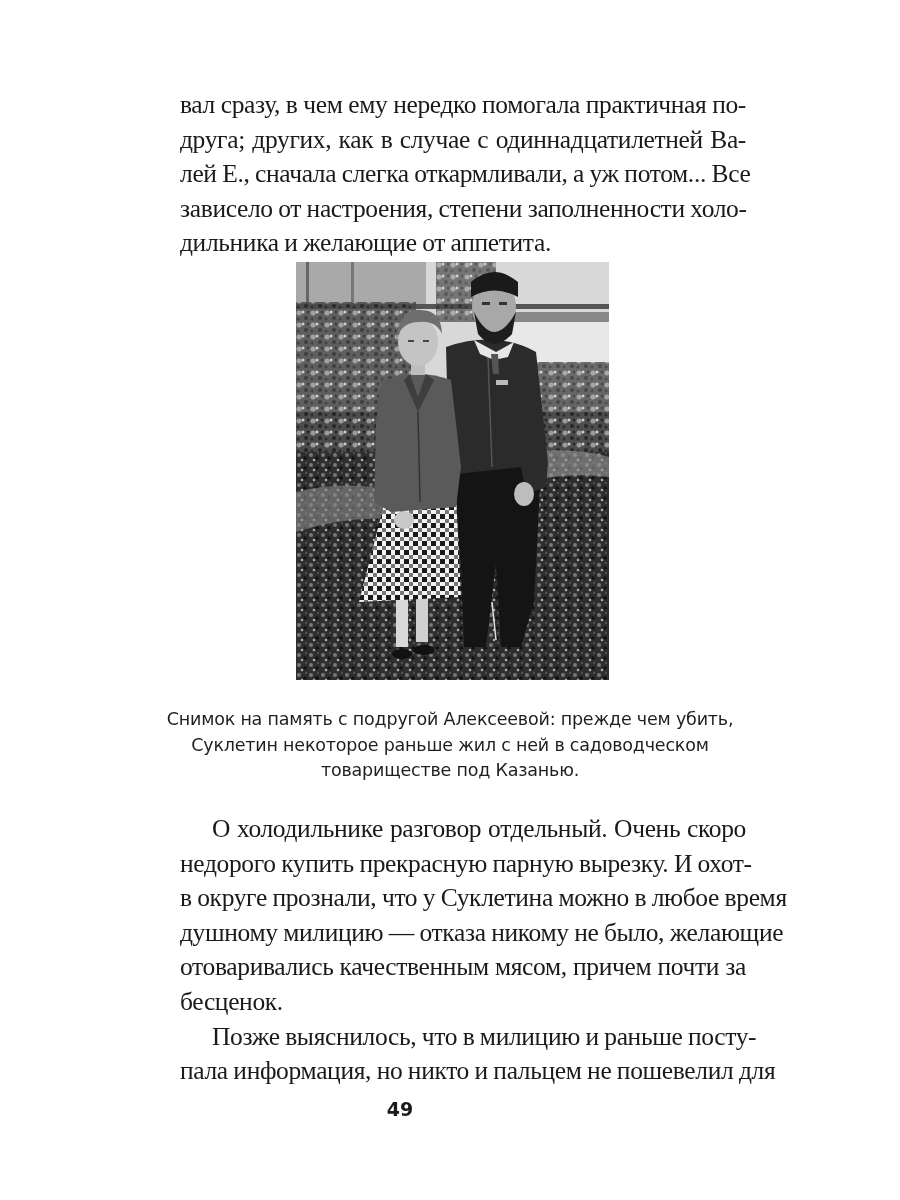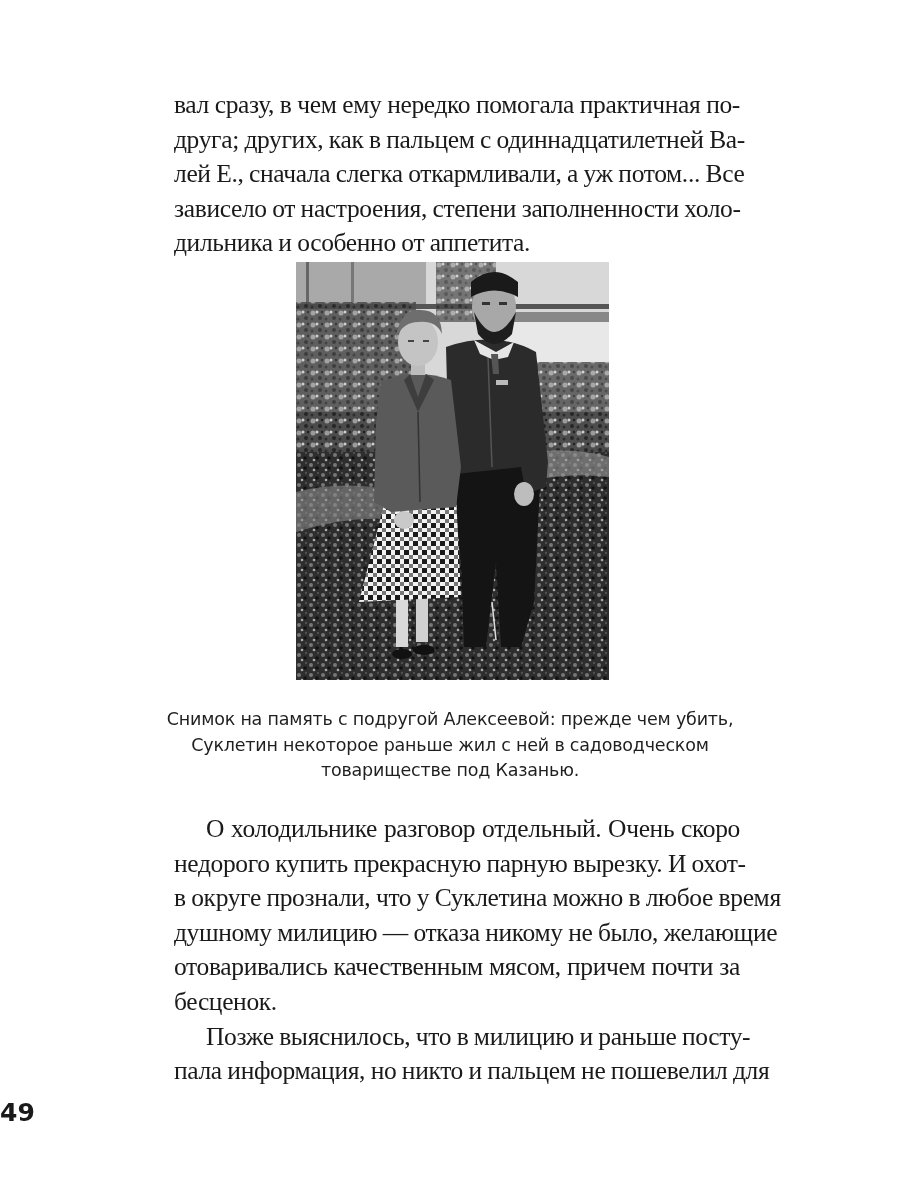--- a/index.html
+++ b/index.html
@@ -9,21 +9,21 @@
     }
     body {
       width: 900px;
       height: 1200px;
       position: relative;
       overflow: hidden;
       color: #1a1a1a;
     }
     .body-text {
       position: absolute;
-      left: 174px;
+      left: 180px;
       width: 566px;
       font-family: "Liberation Serif", "DejaVu Serif", serif;
       font-size: 25.5px;
       line-height: 34.6px;
       text-align: justify;
       letter-spacing: -0.35px;
       word-spacing: -0.5px;
       margin: 0;
     }
     .block-top {
@@ -78,36 +78,36 @@
     .caption span {
       display: block;
     }
 
     
     .page-number {
       position: absolute;
       left: 0;
       width: 800px;
       top: 1098px;
-      text-align: left;
+      text-align: center;
       font-family: "DejaVu Sans", "Liberation Sans", sans-serif;
       font-weight: bold;
-      font-size: 25px;
+      font-size: 19px;
       color: #1a1a1a;
     }
   </style>
 </head>
 <body>
 
 <div class="body-text block-top">
   <span class="line">вал сразу, в чем ему нередко помогала практичная по-</span>
-  <span class="line">друга; других, как в пальцем с одиннадцатилетней Ва-</span>
+  <span class="line">друга; других, как в случае с одиннадцатилетней Ва-</span>
   <span class="line">лей Е., сначала слегка откармливали, а уж потом... Все</span>
   <span class="line">зависело от настроения, степени заполненности холо-</span>
-  <span class="line last">дильника и особенно от аппетита.</span>
+  <span class="line last">дильника и желающие от аппетита.</span>
 </div>
 
 <div class="photo" title="Black-and-white photograph of a woman in a jacket and checkered skirt standing next to a bearded man in a dark cardigan, in a garden">
   <svg viewBox="0 0 313 418" preserveAspectRatio="none" xmlns="http://www.w3.org/2000/svg">
     <defs>
       <pattern id="check" width="9" height="9" patternUnits="userSpaceOnUse">
         <rect width="9" height="9" fill="#f2f2f2"></rect>
         <rect x="0" y="0" width="5" height="5" fill="#1a1a1a"></rect>
         <rect x="5" y="5" width="4" height="4" fill="#777"></rect>
       </pattern>

